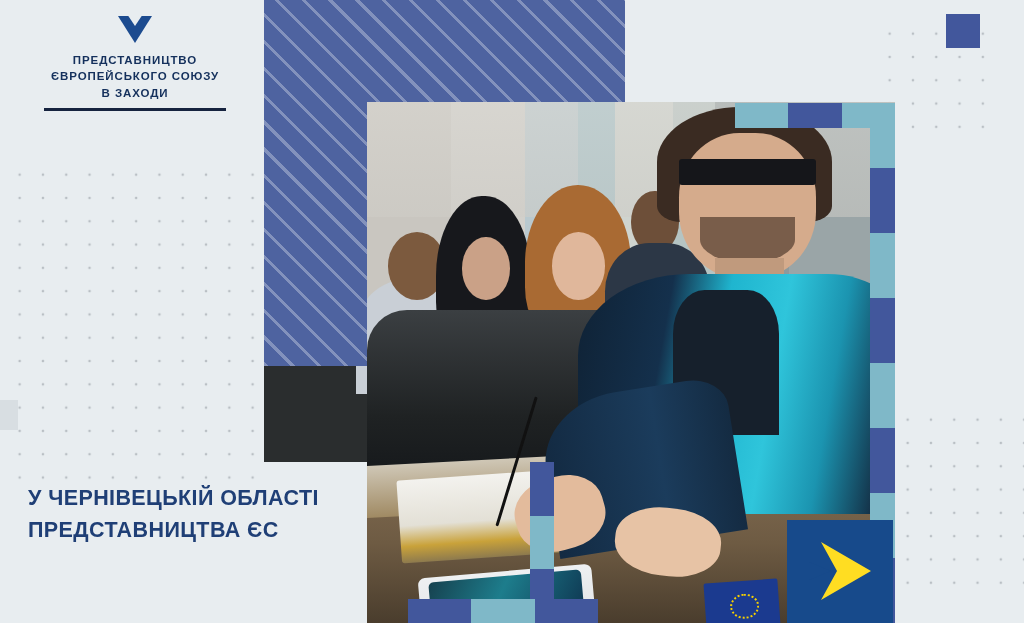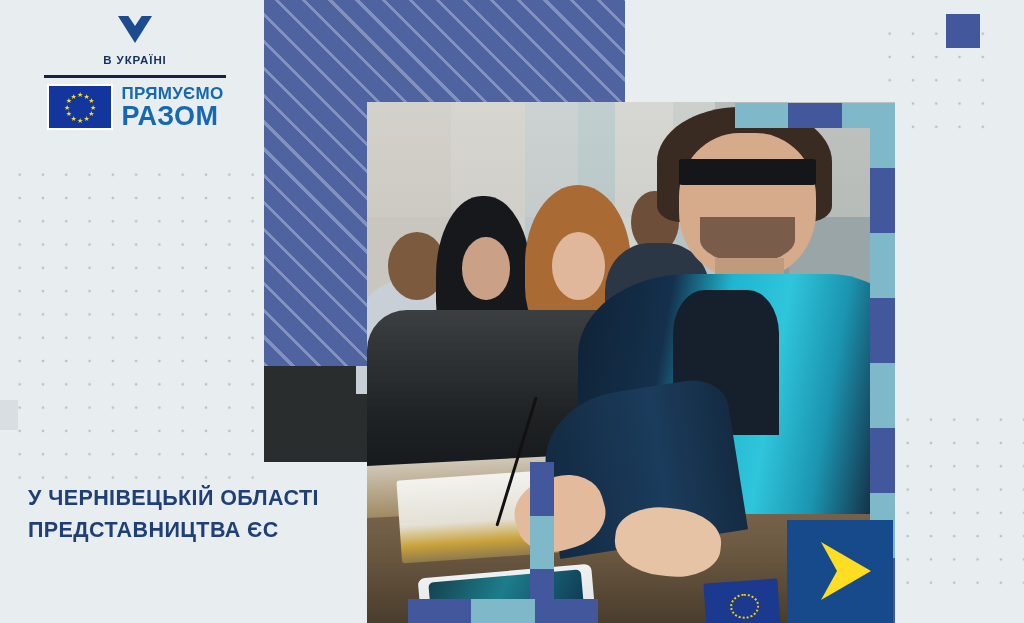--- a/index.html
+++ b/index.html
@@ -288,43 +288,25 @@
       <polygon points="0,24 22,33 0,42" fill="#174a8b"></polygon>
     </svg>
   </div>
 
   <div id="logo">
     <svg id="logo-arrow" width="38" height="30" viewBox="0 0 38 30">
       <polygon points="2,2 36,2 19,29" fill="#1c4b8f"></polygon>
       <polygon points="11,0 27,0 19,12" fill="#e8edf0"></polygon>
     </svg>
     <div id="logo-lines">
-      <div>В УКРАЇНІ</div>
+      <div>ПРЕДСТАВНИЦТВО</div>
+      <div>ЄВРОПЕЙСЬКОГО СОЮЗУ</div>
+      <div>В ЗАХОДИ</div>
     </div>
     <div id="logo-rule"></div>
-    <div id="logo-brand">
-      <div id="euflag">
-          <span class="star" style="left: 28.5px; top: 5.5px; color: rgb(247, 223, 29);">★</span>
-          <span class="star" style="left: 35px; top: 7.24167px; color: rgb(247, 223, 29);">★</span>
-          <span class="star" style="left: 39.7583px; top: 12px; color: rgb(247, 223, 29);">★</span>
-          <span class="star" style="left: 41.5px; top: 18.5px; color: rgb(247, 223, 29);">★</span>
-          <span class="star" style="left: 39.7583px; top: 25px; color: rgb(247, 223, 29);">★</span>
-          <span class="star" style="left: 35px; top: 29.7583px; color: rgb(247, 223, 29);">★</span>
-          <span class="star" style="left: 28.5px; top: 31.5px; color: rgb(247, 223, 29);">★</span>
-          <span class="star" style="left: 22px; top: 29.7583px; color: rgb(247, 223, 29);">★</span>
-          <span class="star" style="left: 17.2417px; top: 25px; color: rgb(247, 223, 29);">★</span>
-          <span class="star" style="left: 15.5px; top: 18.5px; color: rgb(247, 223, 29);">★</span>
-          <span class="star" style="left: 17.2417px; top: 12px; color: rgb(247, 223, 29);">★</span>
-          <span class="star" style="left: 22px; top: 7.24167px; color: rgb(247, 223, 29);">★</span>
-        </div>
-      <div id="brandtext">
-        <div id="brand1">ПРЯМУЄМО</div>
-        <div id="brand2">РАЗОМ</div>
-      </div>
-    </div>
   </div>
 
   <div id="headline">
     <div>У ЧЕРНІВЕЦЬКІЙ ОБЛАСТІ</div>
     <div>ПРЕДСТАВНИЦТВА ЄС</div>
   </div>
 
 </div>
 
 </body></html>

